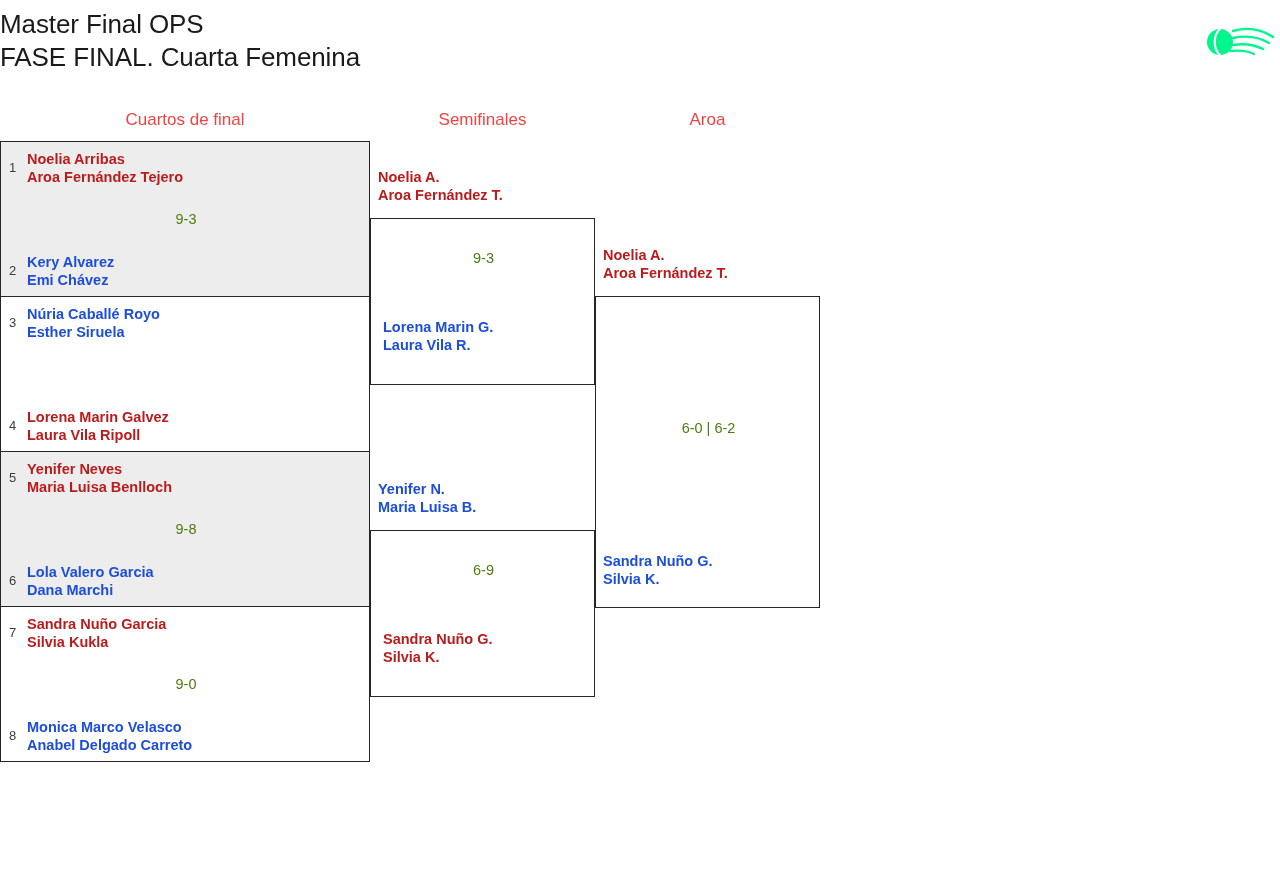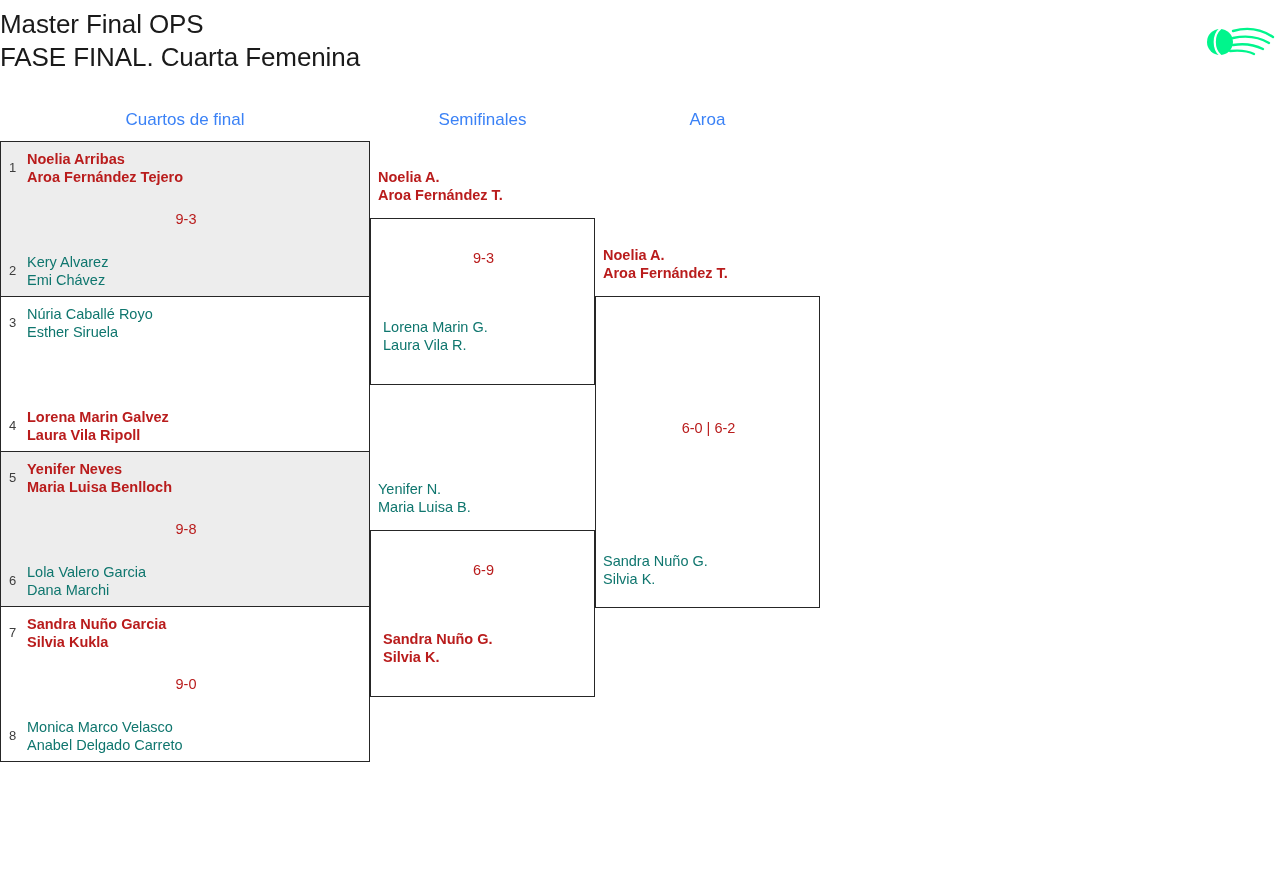--- a/index.html
+++ b/index.html
@@ -42,21 +42,21 @@
     width: 74px;
     height: 44px;
   }
 
   
   .round-header {
     position: absolute;
     top: 108px;
     font-size: 17px;
     line-height: 24px;
-    color: #3b82f6;
+    color: #ef4444;
     text-align: center;
     white-space: nowrap;
   }
   .rh-qf    { left: 0px;   width: 370px; }
   .rh-sf    { left: 370px; width: 225px; }
   .rh-final { left: 595px; width: 225px; }
 
   
   .match-box {
     position: absolute;
@@ -67,35 +67,35 @@
 
   
   .team {
     position: absolute;
     line-height: 18px;
     font-size: 14.5px;
     white-space: nowrap;
   }
   .team .ln { display: block; }
   .team.winner { color: #b91c1c; font-weight: bold; }
-  .team.loser  { color: #0f766e; font-weight: normal; }
+  .team.loser  { color: #1d4ed8; font-weight: bold; }
 
   .seed {
     position: absolute;
     font-size: 13px;
     color: #3d3d3d;
     line-height: 16px;
     text-align: left;
     white-space: nowrap;
   }
 
   .score {
     position: absolute;
     font-size: 14.5px;
-    color: #b91c1c;
+    color: #4d7c0f;
     text-align: center;
     white-space: nowrap;
   }
 
   
   .qf-box { left: 0px; width: 370px; height: 156px; }
   .qf1 { top: 141px; }
   .qf2 { top: 296px; }
   .qf3 { top: 451px; }
   .qf4 { top: 606px; }

